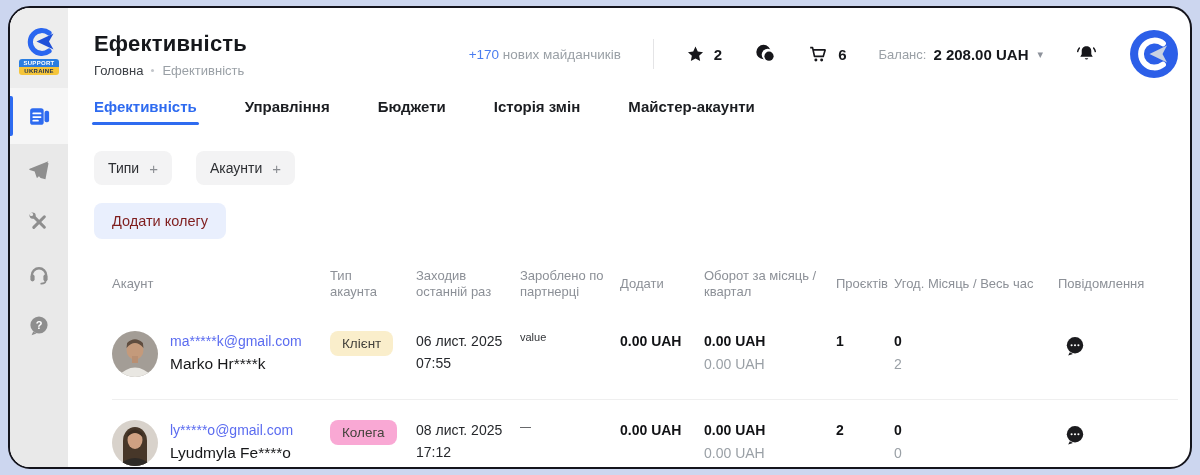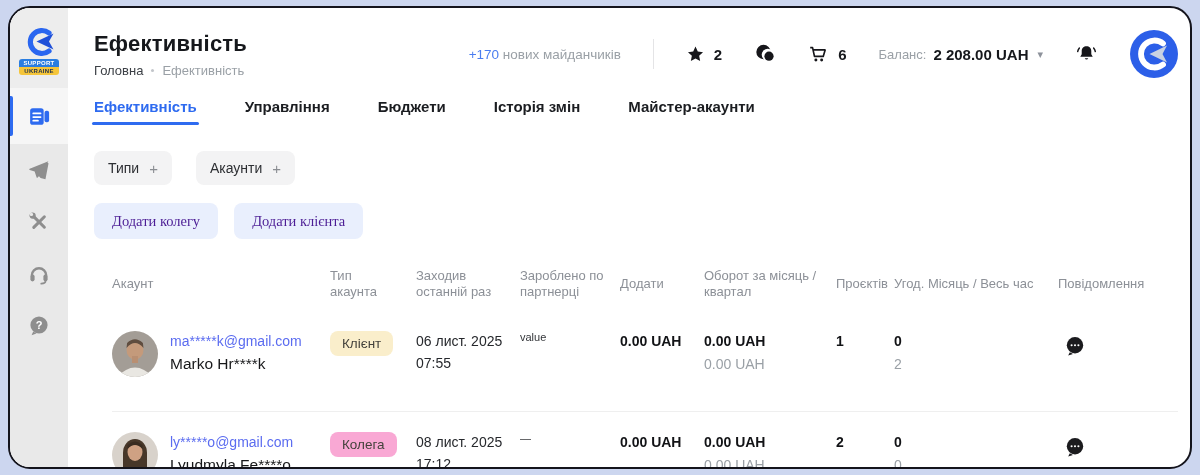--- a/index.html
+++ b/index.html
@@ -42,27 +42,27 @@
   .tab{font-size:15px;font-weight:700;color:#1b1d21;cursor:pointer;position:relative;padding-bottom:10px;}
   .tab.active{color:#2e6bf0;}
   .tab.active::after{content:"";position:absolute;left:-2px;right:-2px;bottom:0;height:3px;background:#2e6bf0;border-radius:2px;}
   
   .chips{display:flex;gap:24px;margin-top:26px;}
   .chip{background:#f3f3f4;border-radius:8px;height:34px;display:flex;align-items:center;gap:10px;
     padding:0 14px;font-size:14px;color:#2d2f33;cursor:pointer;}
   .chip .plus{color:#8a8d92;font-size:15px;}
   .actions{display:flex;gap:16px;margin-top:18px;}
   .btn-soft{background:#e9effd;border:none;border-radius:8px;height:36px;padding:0 18px;
-    font-size:14.5px;color:#4c1d95;font-family:Liberation Serif, serif;cursor:pointer;}
+    font-size:14.5px;color:#7f1d1d;font-family:Liberation Sans, sans-serif;cursor:pointer;}
   
   .table{margin-top:18px;padding-left:18px;}
   .tgrid{display:grid;grid-template-columns:218px 86px 104px 100px 84px 132px 58px 164px 1fr;column-gap:0;}
   .thead{align-items:center;min-height:54px;}
   .th{font-size:13px;color:#8c9097;line-height:1.25;padding-right:14px;}
-  .trow{border-bottom:1px solid #efefef;padding:20px 0 34px;align-items:start;}
+  .trow{border-bottom:1px solid #efefef;padding:20px 0 22px;align-items:start;}
   .cell{padding-right:14px;}
   .acct{display:flex;gap:12px;align-items:flex-start;}
   .avatar{width:46px;height:46px;border-radius:50%;overflow:hidden;flex:0 0 46px;}
   .acct-email{font-size:14px;color:#5b6cf0;cursor:pointer;line-height:1.45;}
   .acct-name{font-size:15.5px;color:#17181a;margin-top:4px;}
   .badge{display:inline-block;border-radius:8px;padding:5px 12px;font-size:13.5px;color:#44423c;}
   .dt{font-size:14px;color:#26282c;line-height:1.55;}
   .plain{font-size:11px;color:#34363a;}
   .money-b{font-size:14px;font-weight:700;color:#121316;line-height:1.5;}
   .money-g{font-size:14px;color:#9aa0a6;line-height:1.5;margin-top:2px;}
@@ -213,21 +213,20 @@
         <span class="plus">+</span>
       </div>
       <div class="chip">
         <span>Акаунти</span>
         <span class="plus">+</span>
       </div>
     </div>
 
     <div class="actions">
       <button class="btn-soft">Додати колегу</button>
-      <button class="btn-soft">Додати клієнта</button>
     </div>
 
     <div class="table">
       <div class="tgrid thead">
         <div class="th">Акаунт</div>
         <div class="th">Тип акаунта</div>
         <div class="th">Заходив останній раз</div>
         <div class="th">Зароблено по партнерці</div>
         <div class="th">Додати</div>
         <div class="th">Оборот за місяць / квартал</div>

